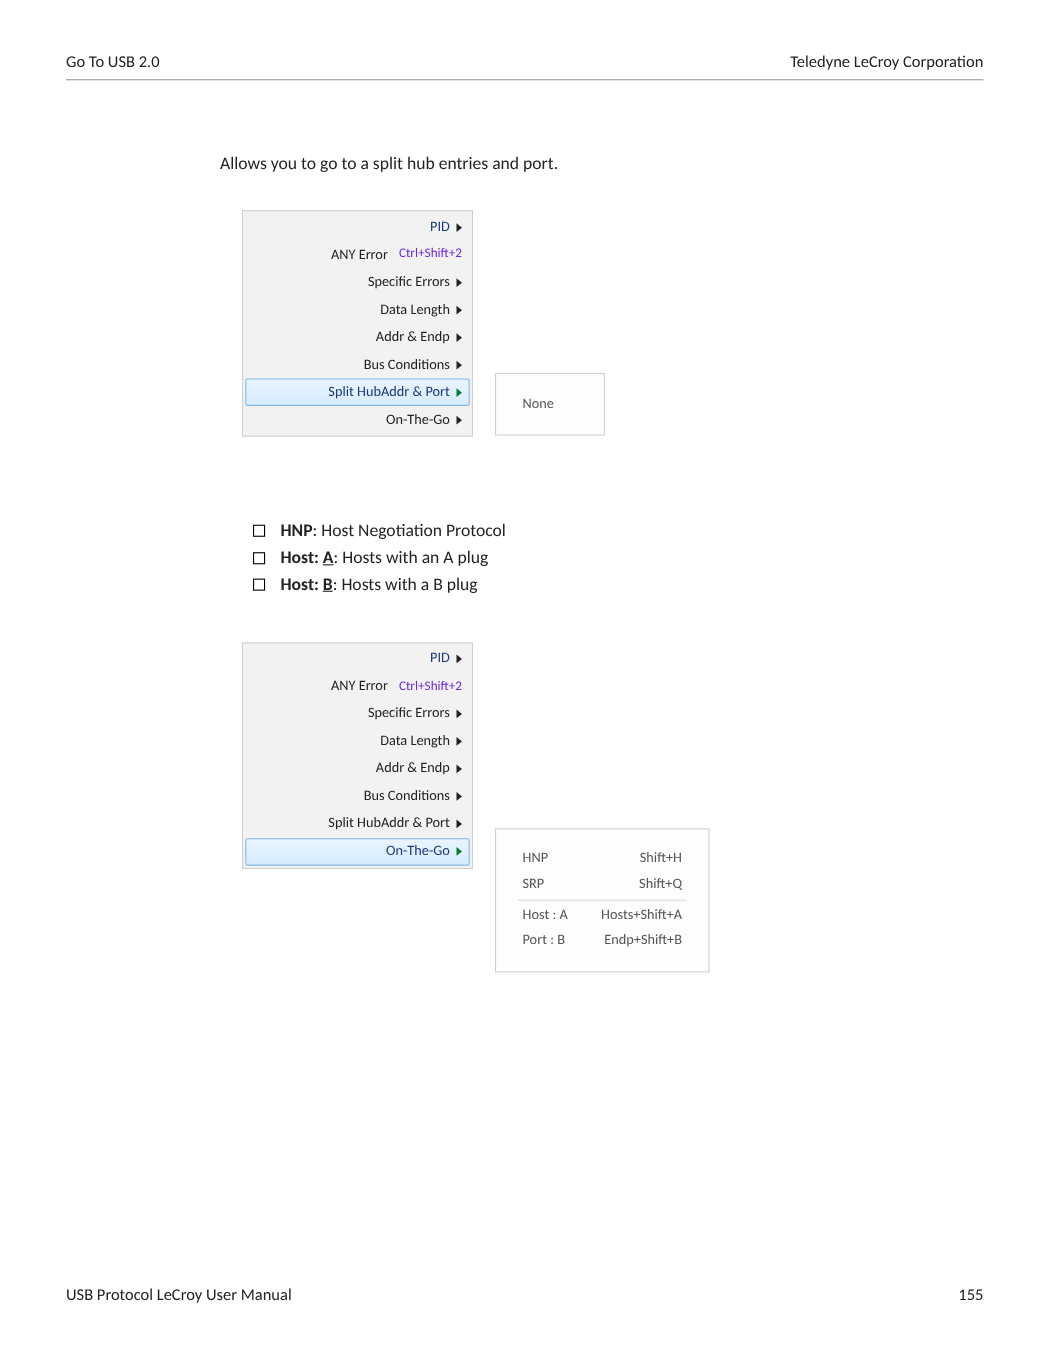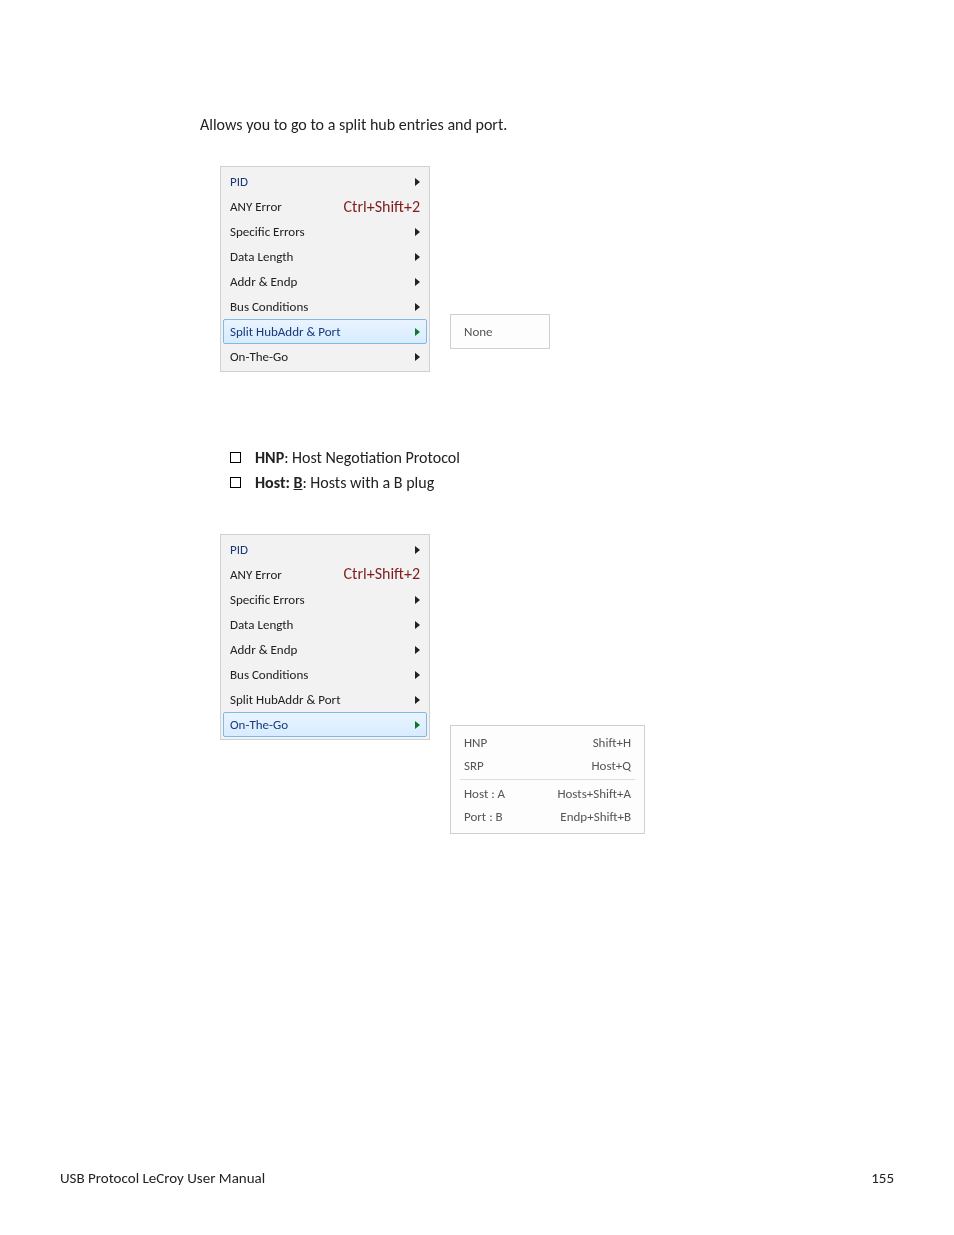--- a/index.html
+++ b/index.html
@@ -32,40 +32,41 @@
     line-height: 1.4;
   }
   .para {
     margin-bottom: 30px;
   }
   .menu-wrap {
     display: flex;
     align-items: flex-start;
     margin-bottom: 75px;
     margin-left: 20px;
+    text-align: right;
   }
   .menu-wrap.align-bottom {
     align-items: flex-end;
   }
   .menu-box {
     border: 1px solid #d0d0d0;
     background: #f2f2f2;
     padding: 2px;
     font-size: 13px;
     color: #222;
     min-width: 200px;
     box-sizing: border-box;
   }
   .menu-box.main {
     width: 210px;
   }
   .submenu-box {
     border: 1px solid #d0d0d0;
     background: #fdfdfd;
-    padding: 5px;
+    padding: 16px;
     font-size: 13px;
     min-width: 100px;
     box-sizing: border-box;
     margin-left: 20px;
   }
   .submenu-box.wide {
     width: 195px;
   }
   .menu-item {
     display: flex;
@@ -81,22 +82,22 @@
   }
   .menu-item.sel-otg {
     background: linear-gradient(#eaf4ff, #d6ecff);
     border: 1px solid #7fb9e8;
     color: #1a3a7a;
   }
   .menu-item .label {
     flex: 1;
   }
   .menu-item .shortcut {
-    font-size: 16px;
-    color: #7f1d1d;
+    font-size: 12px;
+    color: #6d28d9;
     padding-left: 10px;
     white-space: nowrap;
   }
   .arrow {
     width: 0;
     height: 0;
     border-top: 4px solid transparent;
     border-bottom: 4px solid transparent;
     border-left: 5px solid #222;
     margin-left: 6px;
@@ -152,20 +153,24 @@
     display: flex;
     justify-content: space-between;
     font-size: 15px;
     color: #222;
   }
 </style>
 </head>
 <body>
 
 <div class="page">
+  <div class="header">
+    <span>Go To USB 2.0</span>
+    <span>Teledyne LeCroy Corporation</span>
+  </div>
 
   <div class="content">
     <div class="para">Allows you to go to a split hub entries and port.</div>
 
     <div class="menu-wrap">
       <div>
         <div class="menu-box main" id="menu1-list">
             <div class="menu-item highlighted">
               <span class="label">PID</span>
               <span class="arrow"></span>
@@ -210,20 +215,24 @@
     </div>
 
 
     <div class="bullets" id="bullets">
         <div class="bullet-item">
           <span class="bullet-box"></span>
           <span class="bullet-text"><b>HNP</b><span>: Host Negotiation Protocol</span></span>
         </div>
         <div class="bullet-item">
           <span class="bullet-box"></span>
+          <span class="bullet-text"><b>Host: </b><b><span class="ul">A</span></b><span>: Hosts with an A plug</span></span>
+        </div>
+        <div class="bullet-item">
+          <span class="bullet-box"></span>
           <span class="bullet-text"><b>Host: </b><b><span class="ul">B</span></b><span>: Hosts with a B plug</span></span>
         </div>
       </div>
 
     <div class="menu-wrap align-bottom" style="margin-bottom:0;">
       <div class="menu-box main" id="menu2-list">
           <div class="menu-item highlighted">
             <span class="label">PID</span>
             <span class="arrow"></span>
           </div>
@@ -257,21 +266,21 @@
           </div>
         </div>
       <div style="margin-bottom:-94px;">
         <div class="submenu-box wide" id="menu2-sub">
             <div class="submenu-item">
               <span>HNP</span>
               <span>Shift+H</span>
             </div>
             <div class="submenu-item">
               <span>SRP</span>
-              <span>Host+Q</span>
+              <span>Shift+Q</span>
             </div>
             <div class="submenu-divider"></div>
             <div class="submenu-item">
               <span>Host : A</span>
               <span>Hosts+Shift+A</span>
             </div>
             <div class="submenu-item">
               <span>Port : B</span>
               <span>Endp+Shift+B</span>
             </div>

